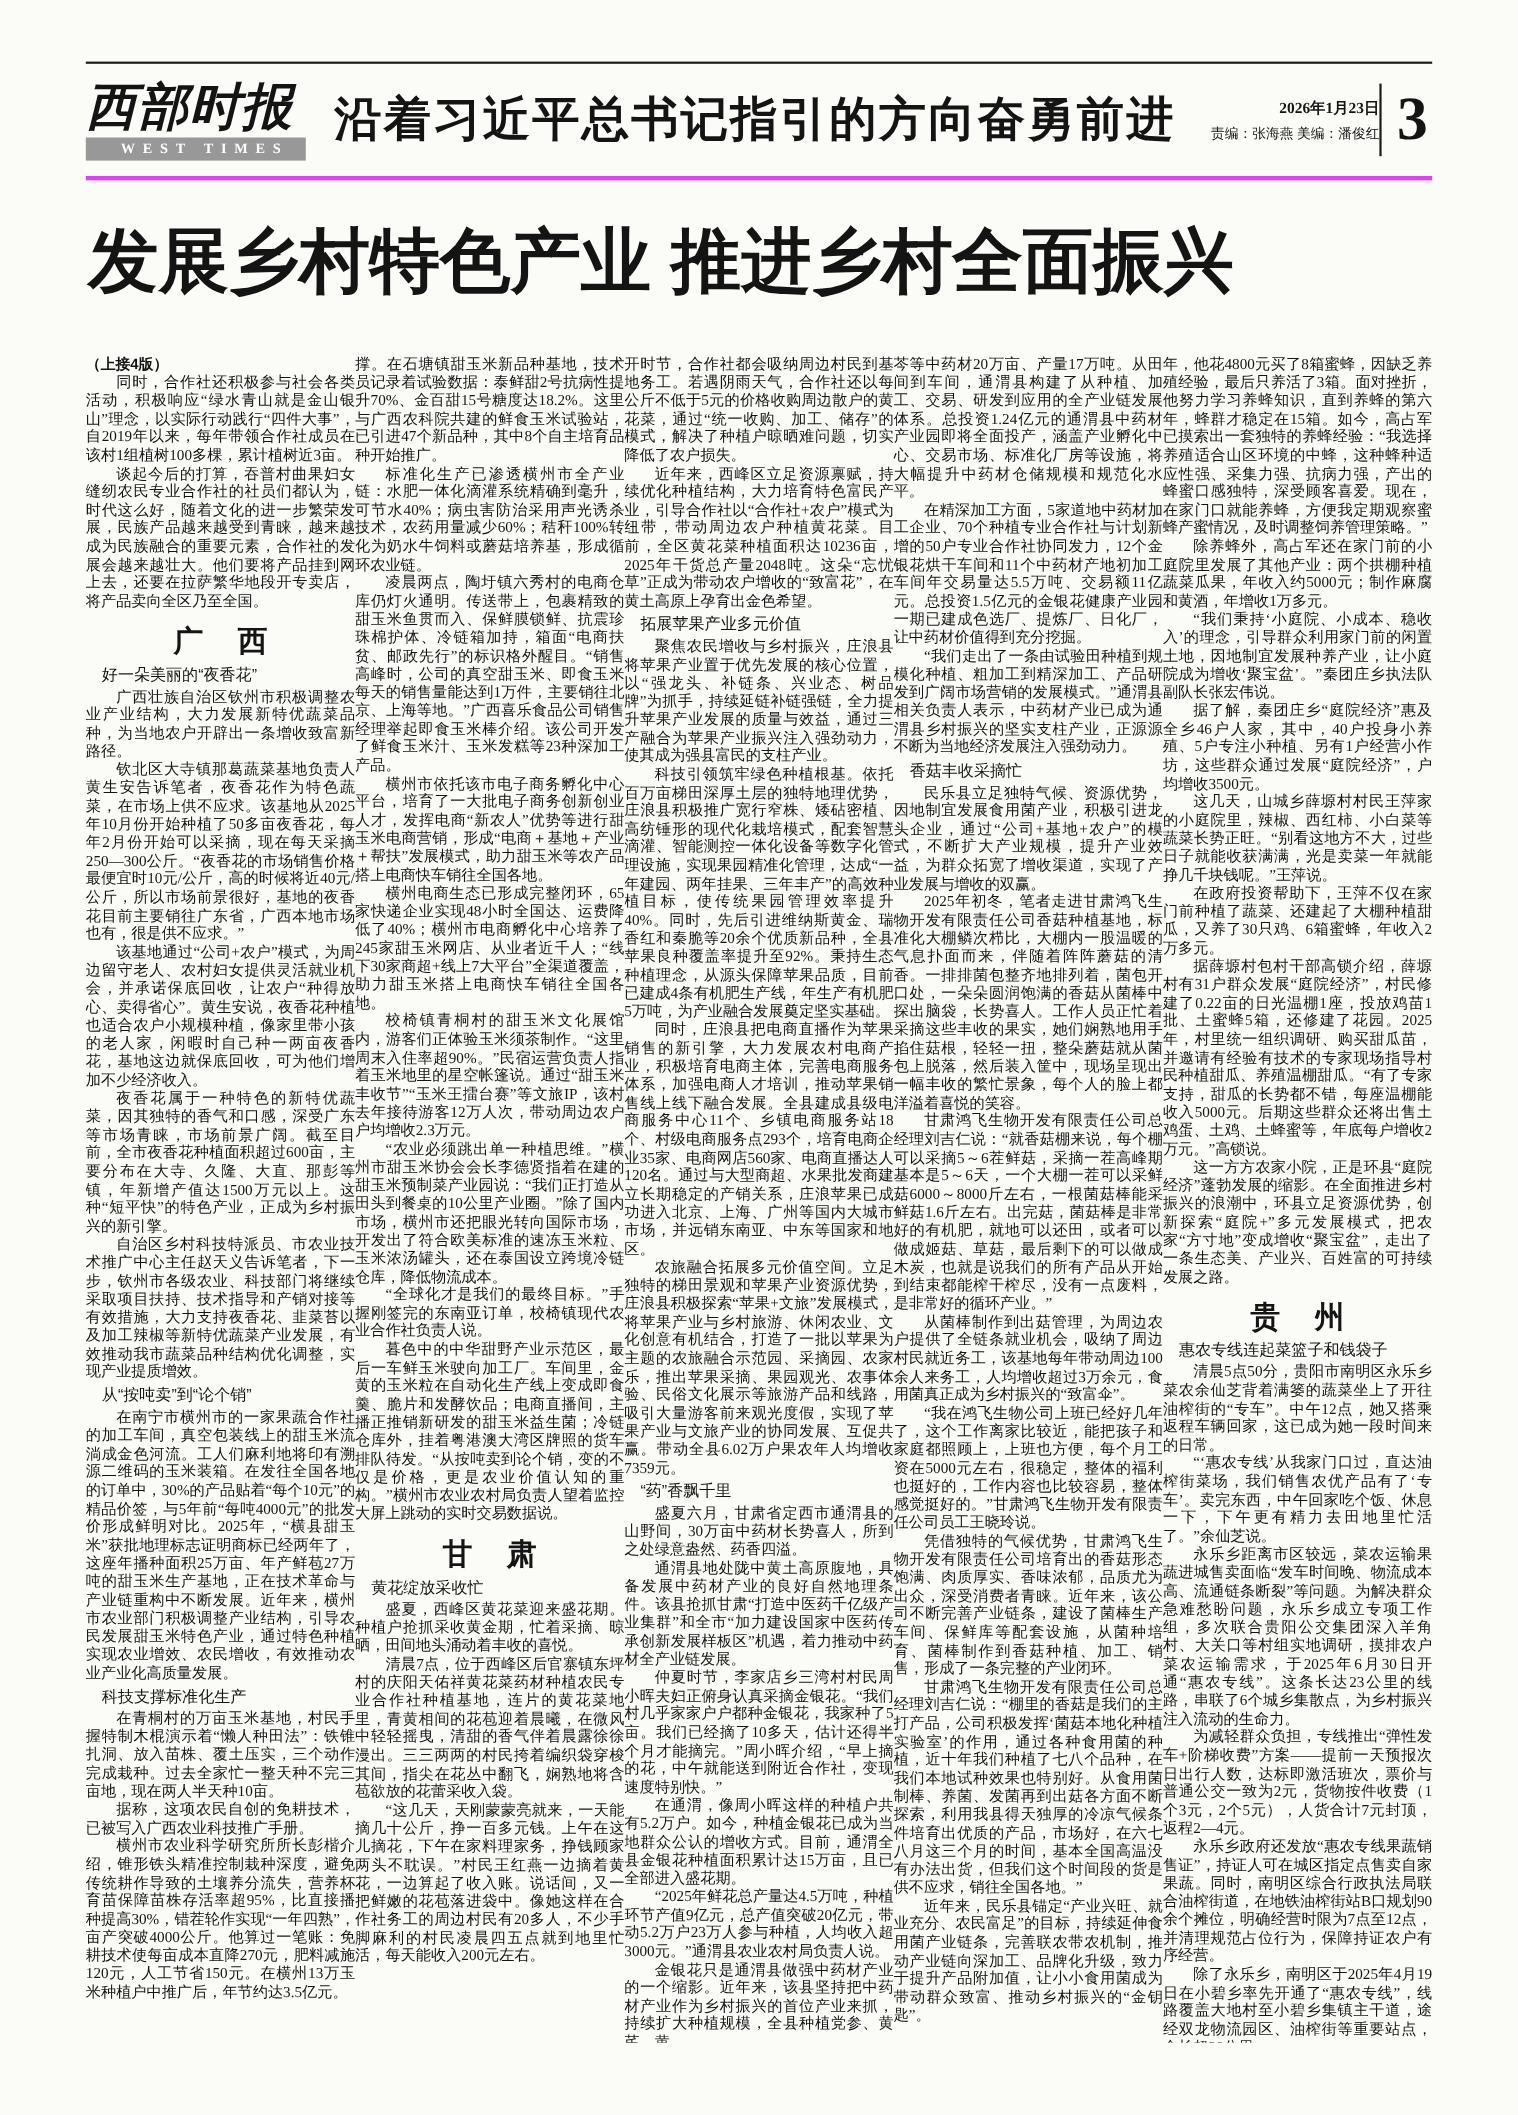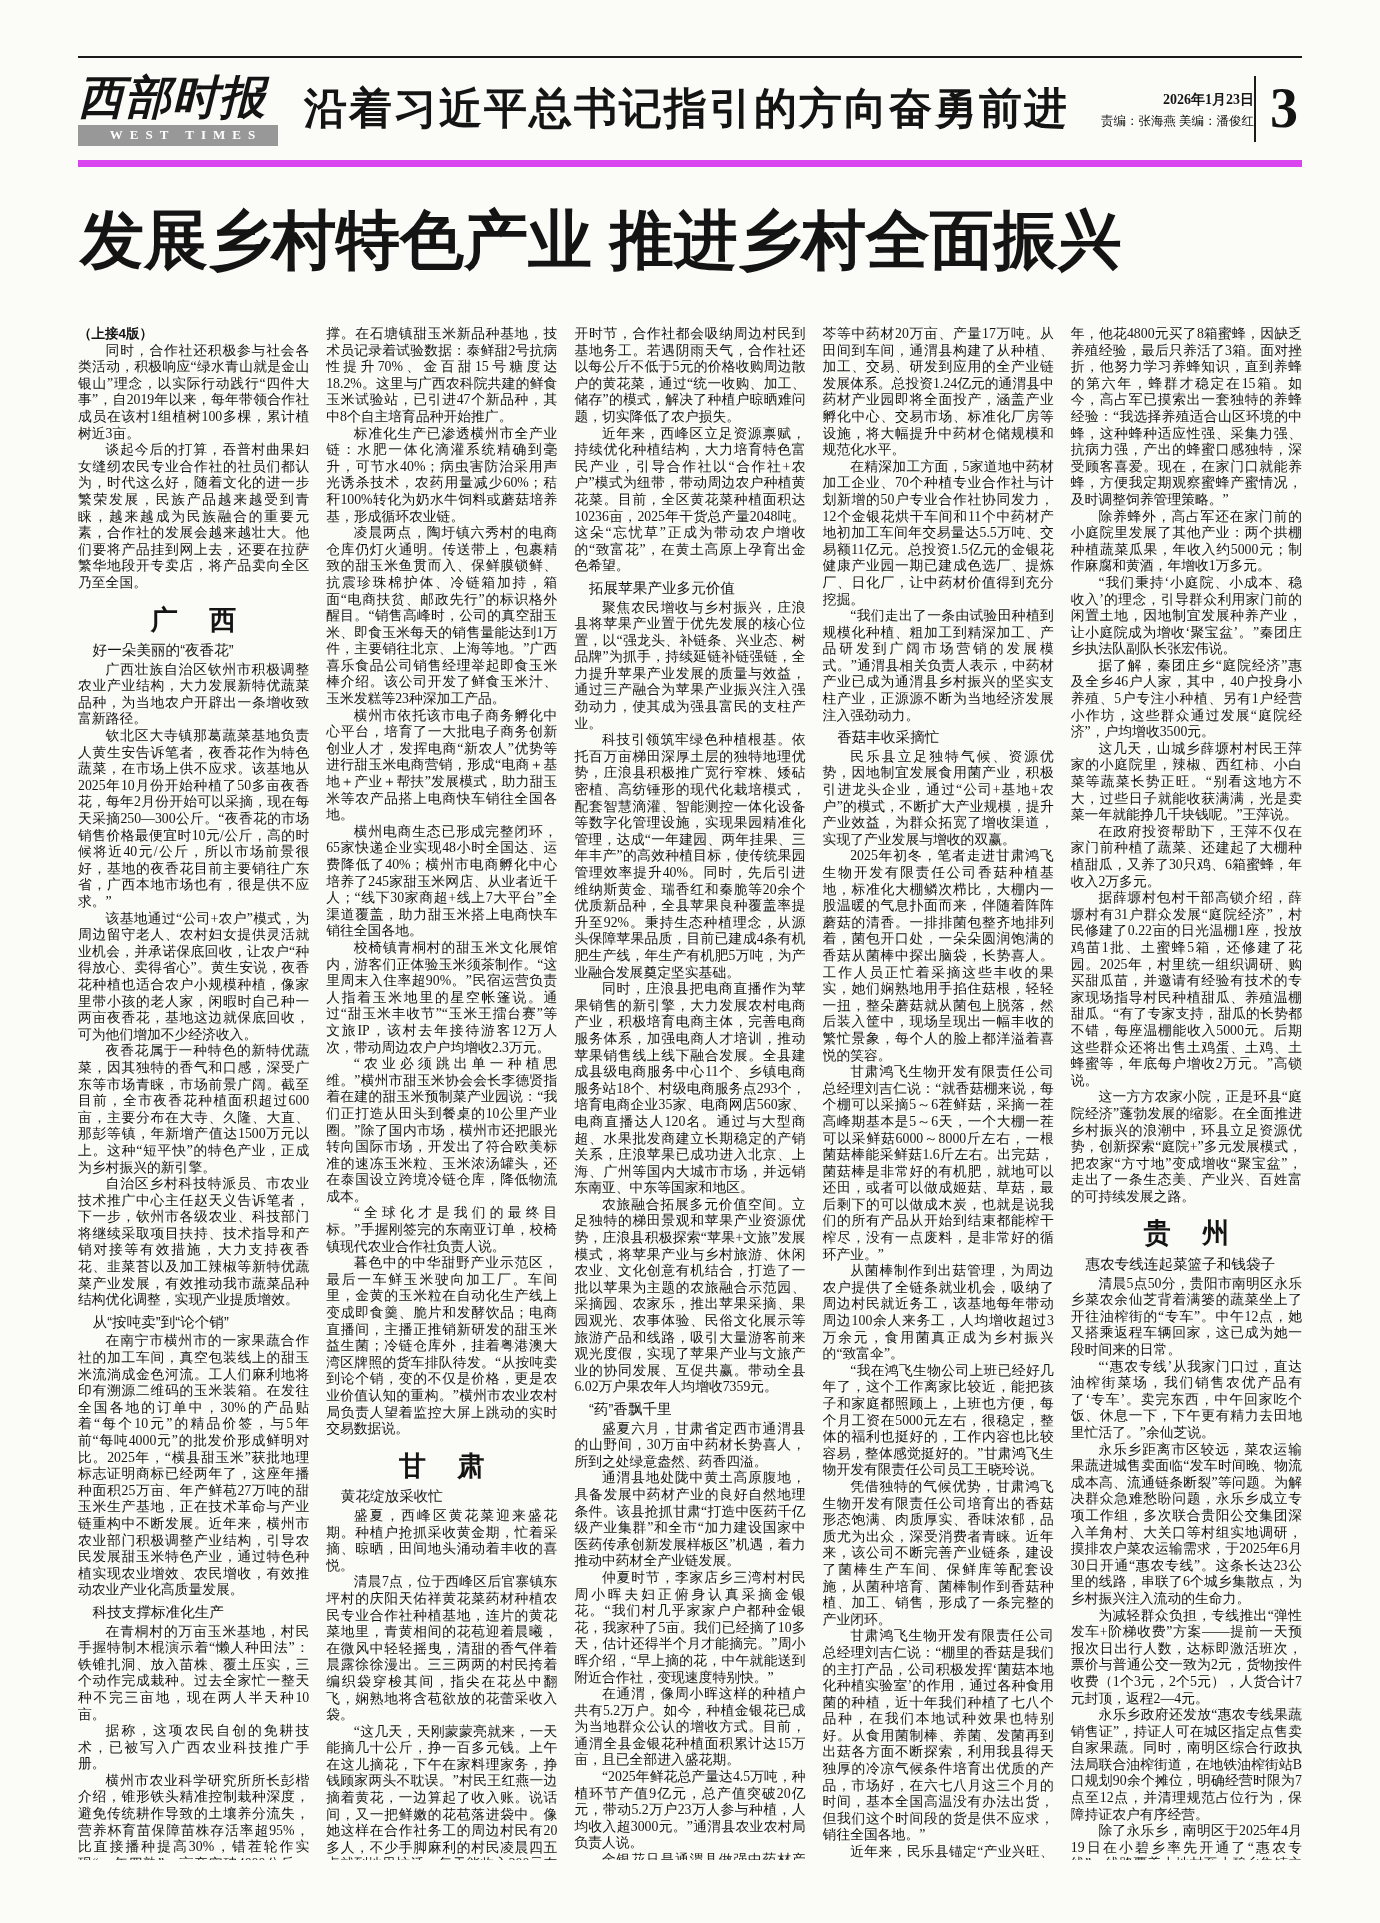--- a/index.html
+++ b/index.html
@@ -3,21 +3,21 @@
 <meta charset="utf-8">
 <style>
   html,body{margin:0;padding:0;}
   body{
     width:1380px;height:1923px;background:#fbfbf8;color:#141414;
     font-family:"Liberation Serif","DejaVu Serif",serif;
     -webkit-font-smoothing:antialiased;overflow:hidden;position:relative;
   }
   .mast{
     margin:56px 78px 0 78px;height:102px;
-    border-top:2px solid #1a1a1a;border-bottom:7px solid #d946ef;
+    border-top:2px solid #1a1a1a;border-bottom:4px solid #d946ef;
     display:flex;align-items:stretch;
   }
   .logo{width:200px;display:flex;flex-direction:column;justify-content:center;padding:4px 0;}
   .logo-cn{
     font-size:46px;font-weight:bold;font-style:italic;letter-spacing:1px;
     font-family:"DejaVu Serif",serif;white-space:nowrap;line-height:1.1;
   }
   .logo-en{
     margin-top:2px;background:#989898;color:#ffffff;text-align:center;
     font-size:13px;letter-spacing:7px;padding:2px 0 3px 16px;
@@ -36,21 +36,21 @@
     font-size:56px;font-weight:900;line-height:0.95;padding:6px 4px 6px 14px;
     border-left:2px solid #1a1a1a;font-family:"Liberation Serif",serif;
   }
   .headline{
     margin:30px 80px 0 80px;text-align:left;
     font-size:64px;font-weight:900;letter-spacing:0px;white-space:nowrap;
     font-family:"Liberation Sans","DejaVu Sans",sans-serif;
   }
   .body-cols{
     margin:42px 78px 0 78px;height:1534px;overflow:hidden;
-    display:flex;gap:17px;
+    display:flex;
   }
   .col{flex:1;overflow:hidden;font-size:13.8px;line-height:16.6px;text-align:justify;}
   .col p{margin:0;text-indent:2em;}
   .col p.cont{text-indent:0;}
   .col p.note{
     text-indent:0;font-weight:bold;
     font-family:"Liberation Sans","DejaVu Sans",sans-serif;font-size:13.5px;
   }
   h2.section{
     margin:20px 0 14px 0;text-align:center;font-size:27px;font-weight:900;

